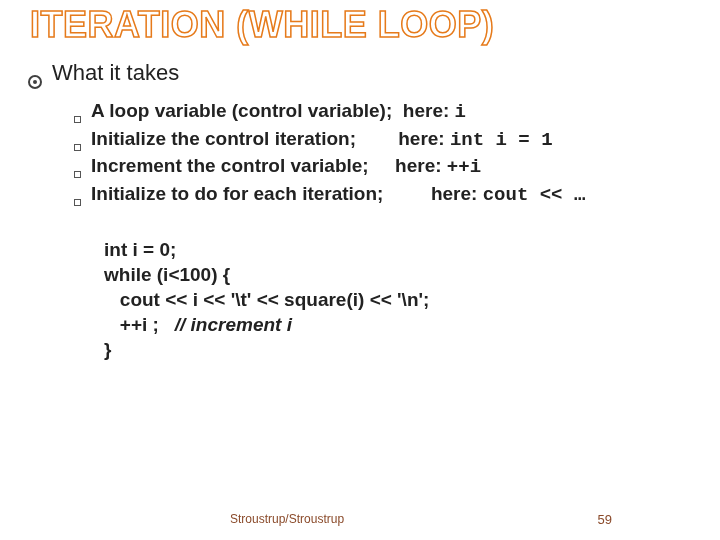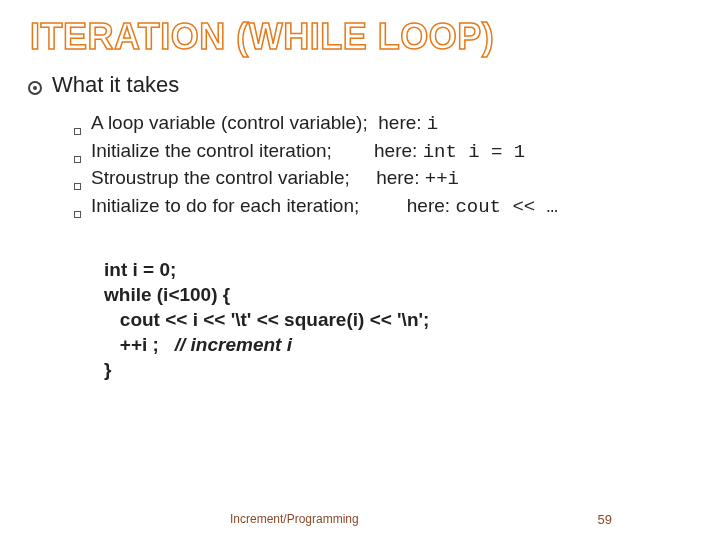--- a/index.html
+++ b/index.html
@@ -1,32 +1,32 @@
 <!DOCTYPE html>
 <html><head>
   <meta charset="utf-8">
   <style>
     * { margin: 0; padding: 0; box-sizing: border-box; }
     html, body { width: 720px; height: 540px; background: #ffffff; font-family: Georgia, 'Times New Roman', serif; }
-    .slide { width: 720px; height: 540px; position: relative; padding: 16px 24px; }
+    .slide { width: 720px; height: 540px; position: relative; padding: 4px 24px; }
 
     .title {
       font-family: 'Trebuchet MS', 'Verdana', sans-serif;
       font-size: 36px;
       font-weight: 600;
       color: #ffffff;
       -webkit-text-stroke: 1.5px #e67a1a;
       letter-spacing: 0.5px;
       margin-bottom: 14px;
       margin-left: 6px;
     }
 
     .bullet-l1 {
       display: flex;
-      align-items: center;
+      align-items: flex-end;
       margin-left: 4px;
       margin-bottom: 12px;
     }
     .bullet-l1 .marker {
       width: 14px; height: 14px; border: 2px solid #404040; border-radius: 50%;
       position: relative; top: 3px; flex-shrink: 0;
     }
     .bullet-l1 .marker::after {
       content: ''; position: absolute; width: 4px; height: 4px; background: #404040;
       border-radius: 50%; top: 3px; left: 3px;
@@ -45,26 +45,26 @@
       align-items: baseline;
       font-family: 'Trebuchet MS', Verdana, sans-serif;
       font-size: 19px;
       color: #222;
       line-height: 1.35;
     }
     .bullet-l2 .sq {
       width: 7px; height: 7px; border: 1.5px solid #555; flex-shrink: 0;
       position: relative; top: 6px; margin-right: 10px;
     }
-    .bullet-l2 .line { flex: 1; }
+    .bullet-l2 .line { flex: 1; font-weight: bold; }
     .mono { font-family: 'Courier New', monospace; }
 
     .code-block {
       margin-left: 80px;
-      margin-top: 36px;
+      margin-top: 28px;
       font-family: 'Trebuchet MS', Verdana, sans-serif;
       font-size: 19px;
       font-weight: bold;
       color: #222;
       line-height: 1.32;
       white-space: pre;
     }
     .code-block .comment { font-style: italic; font-weight: bold; }
 
     .footer {
@@ -114,21 +114,21 @@
       <span class="line">
         <span>Initialize the control iteration;</span>
         &nbsp;&nbsp;&nbsp;&nbsp;&nbsp;&nbsp;&nbsp;<span>here: </span><span class="mono">int i = 1</span>
       </span>
     </div>
 
 
     <div class="bullet-l2">
       <span class="sq"></span>
       <span class="line">
-        <span>Stroustrup the control variable;</span>
+        <span>Increment the control variable;</span>
         &nbsp;&nbsp;&nbsp;&nbsp;<span>here: </span><span class="mono">++i</span>
       </span>
     </div>
 
     <div class="bullet-l2">
       <span class="sq"></span>
       <span class="line">
         <span>Initialize to do for each iteration;</span>
         &nbsp;&nbsp;&nbsp;&nbsp;&nbsp;&nbsp;&nbsp;&nbsp;<span>here: </span><span class="mono">cout &lt;&lt; …</span>
       </span>
@@ -136,17 +136,17 @@
 
   </div>
 
   <div class="code-block"><span>int i = 0;</span>
 <span>while (i&lt;100) {</span>
 <span>   cout &lt;&lt; i &lt;&lt; '\t' &lt;&lt; square(i) &lt;&lt; '\n';</span>
 <span>   ++i ;   </span><span class="comment">// increment i</span>
 <span>}</span></div>
 
   <div class="footer">
-    <span class="footer-attr">Increment/Programming</span>
+    <span class="footer-attr">Stroustrup/Stroustrup</span>
     <span class="footer-pg">59</span>
   </div>
 
 </div>
 
 </body></html>

